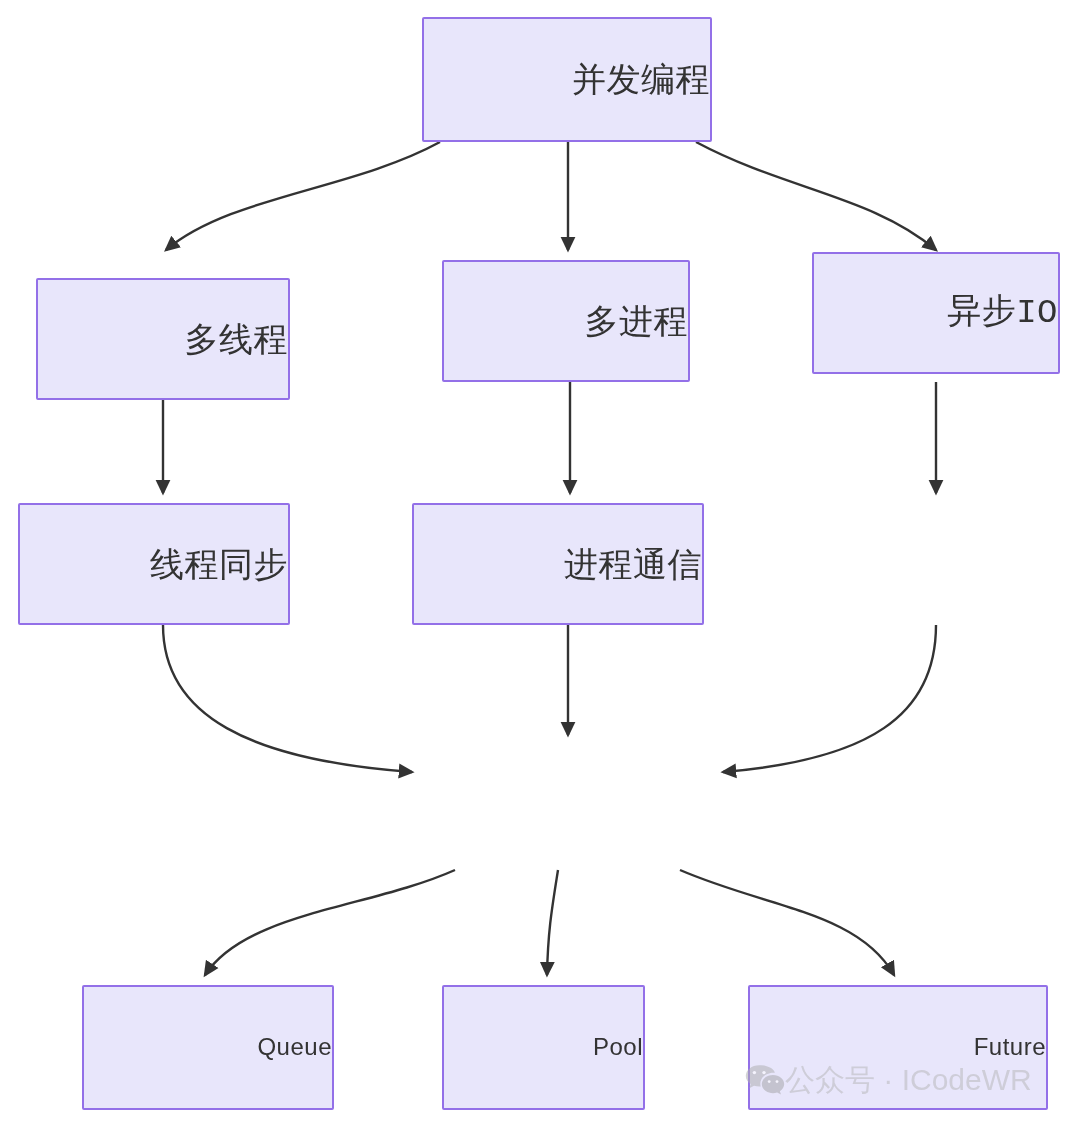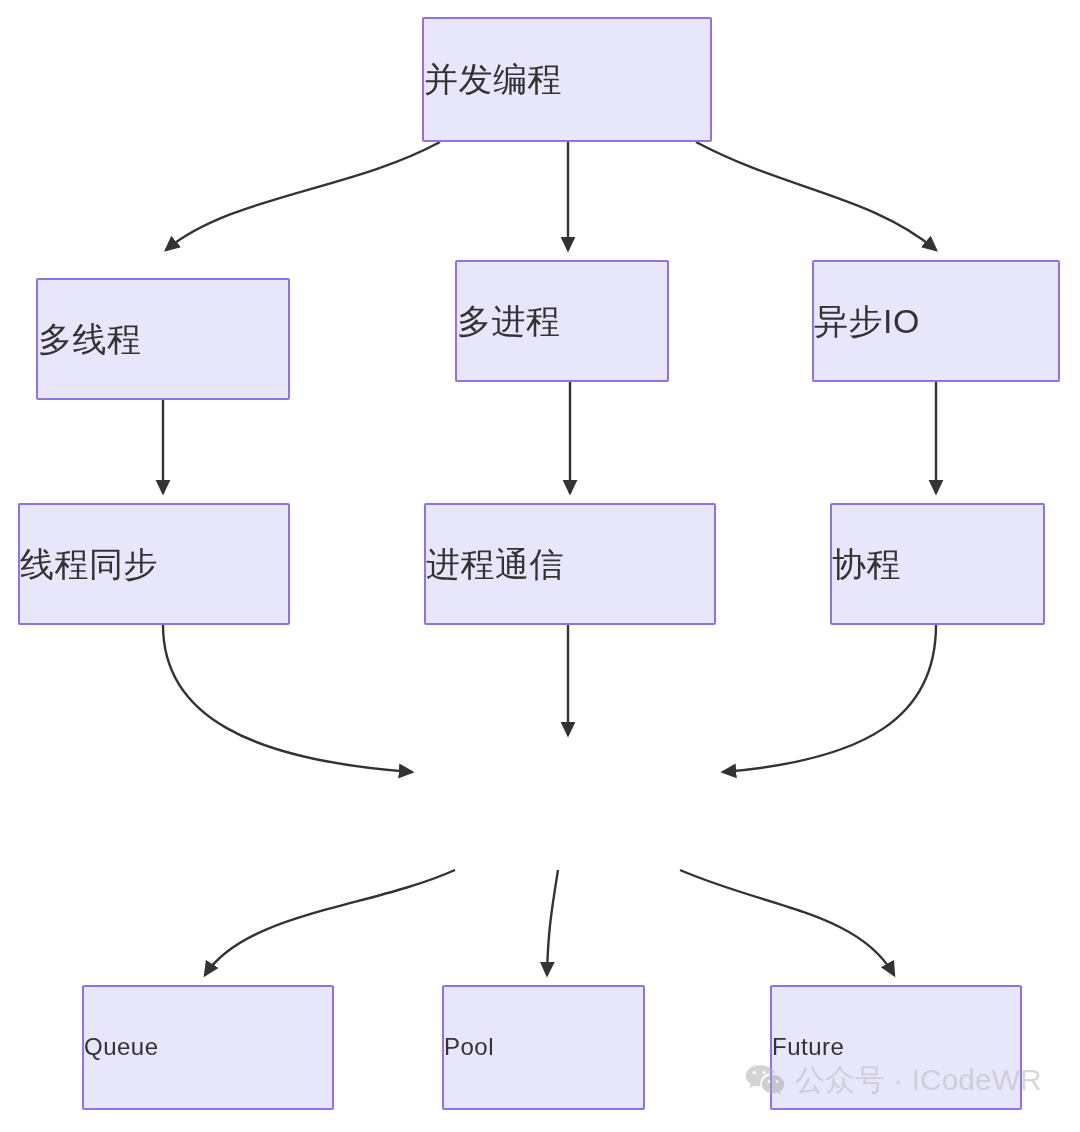--- a/index.html
+++ b/index.html
@@ -26,41 +26,40 @@
     pointer-events: none;
   }
   .node {
     position: absolute;
     box-sizing: border-box;
     background: #e8e6fb;
     border: 2px solid #9370e8;
     border-radius: 2px;
     display: flex;
     align-items: center;
-    justify-content: flex-start;
+    justify-content: flex-end;
     color: #333333;
     z-index: 2;
   }
   .node-label {
     font-size: 34px;
     line-height: 1.2;
     color: #333333;
     letter-spacing: 0.5px;
     white-space: nowrap;
   }
   .node-label.latin {
     font-size: 24px;
   }
   #watermark {
     position: absolute;
     left: 745px;
     top: 1060px;
     display: flex;
     align-items: center;
-    gap: 10px;
     z-index: 5;
     opacity: 0.55;
     pointer-events: none;
   }
   #watermark .wm-text {
     font-size: 30px;
     color: #b9b9bd;
     white-space: nowrap;
   }
   .wechat-icon {
@@ -108,50 +107,47 @@
   </svg>
 
   <div class="node" style="left:422px; top:17px; width:290px; height:125px;">
     <span class="node-label">并发编程</span>
   </div>
 
   <div class="node" style="left:36px; top:260px; width:254px; height:122px;margin-top:18px;">
     <span class="node-label">多线程</span>
   </div>
 
-  <div class="node" style="left:442px; top:260px; width:214px; height:122px;margin-left:13px;">
+  <div class="node" style="left:442px; top:260px; width:248px; height:122px;">
     <span class="node-label">多进程</span>
   </div>
 
-  <div class="node" style="left:812px; top:260px; width:248px; height:122px;">
+  <div class="node" style="left:812px; top:252px; width:248px; height:122px;font-family:Liberation Mono, monospace;">
     <span class="node-label">异步IO</span>
   </div>
 
   <div class="node" style="left:18px; top:503px; width:272px; height:122px;">
     <span class="node-label">线程同步</span>
   </div>
 
-  <div class="node" style="left:424px; top:503px; width:292px; height:122px;">
+  <div class="node" style="left:412px; top:503px; width:292px; height:122px;">
     <span class="node-label">进程通信</span>
   </div>
 
-  <div class="node" style="left:830px; top:503px; width:215px; height:122px;">
-    <span class="node-label">协程</span>
-  </div>
 
 
   <div class="node" style="left:82px; top:985px; width:252px; height:125px;">
     <span class="node-label latin">Queue</span>
   </div>
 
   <div class="node" style="left:442px; top:985px; width:203px; height:125px;">
     <span class="node-label latin">Pool</span>
   </div>
 
-  <div class="node" style="left:770px; top:985px; width:252px; height:125px;">
+  <div class="node" style="left:748px; top:985px; width:300px; height:125px;">
     <span class="node-label latin">Future</span>
   </div>
 
   <div id="watermark">
     <svg class="wechat-icon" width="40" height="34" viewBox="0 0 40 34" xmlns="http://www.w3.org/2000/svg">
       <path d="M14.2 1.2 C6.6 1.2 0.8 6.1 0.8 12 c0 3.3 1.9 6.2 4.9 8.1 l-1.3 4.1 4.6 -2.4 c1.6 0.5 3.4 0.8 5.2 0.8 0.5 0 1 0 1.5 -0.1 -0.3 -0.9 -0.4 -1.9 -0.4 -2.9 0 -6 5.9 -10.9 13.2 -10.9 0.5 0 0.9 0 1.4 0.1 C28.7 4.5 22.2 1.2 14.2 1.2 z" fill="#b0b0b4"></path>
       <circle cx="9.4" cy="8.6" r="1.7" fill="#ffffff"></circle>
       <circle cx="19.0" cy="8.6" r="1.7" fill="#ffffff"></circle>
       <path d="M39.2 20.1 c0 -5.0 -5.0 -9.1 -11.2 -9.1 -6.2 0 -11.2 4.1 -11.2 9.1 0 5.0 5.0 9.1 11.2 9.1 1.4 0 2.8 -0.2 4.1 -0.6 l3.9 2.0 -1.1 -3.4 c2.6 -1.6 4.3 -4.2 4.3 -7.1 z" fill="#a8a8ac"></path>
       <circle cx="24.2" cy="17.6" r="1.4" fill="#ffffff"></circle>

